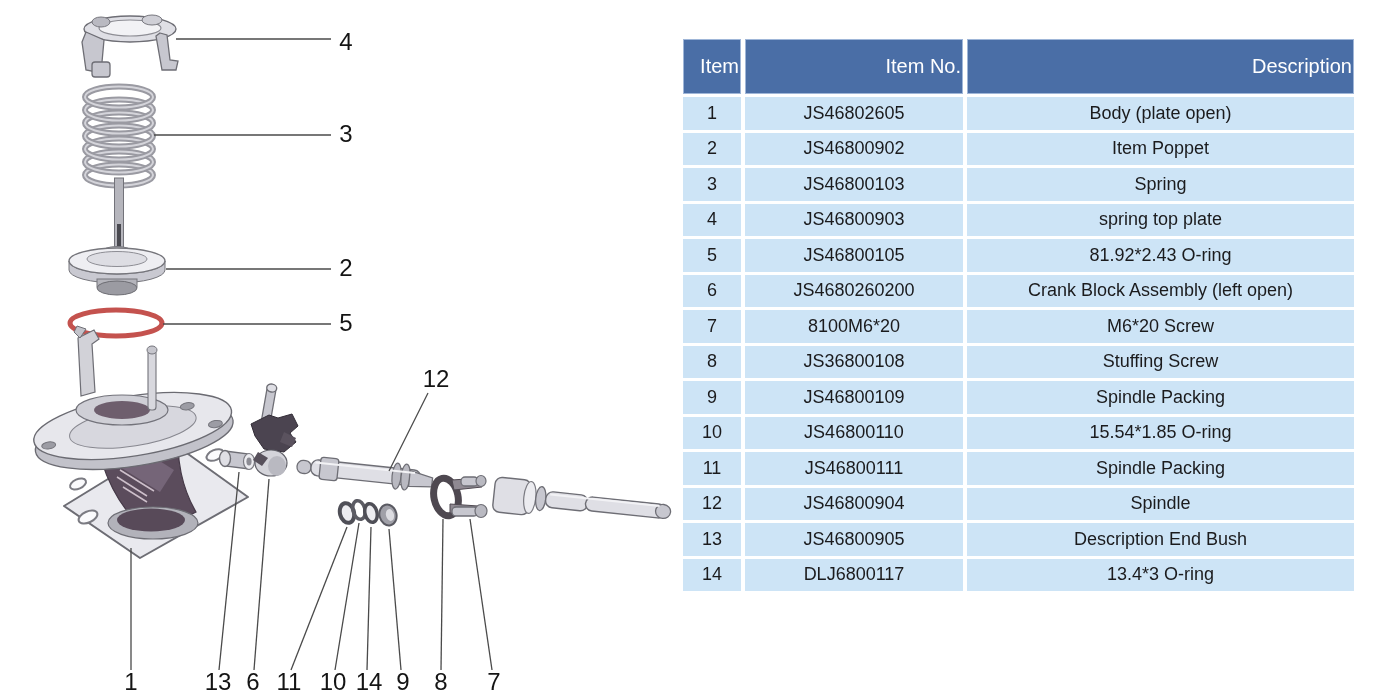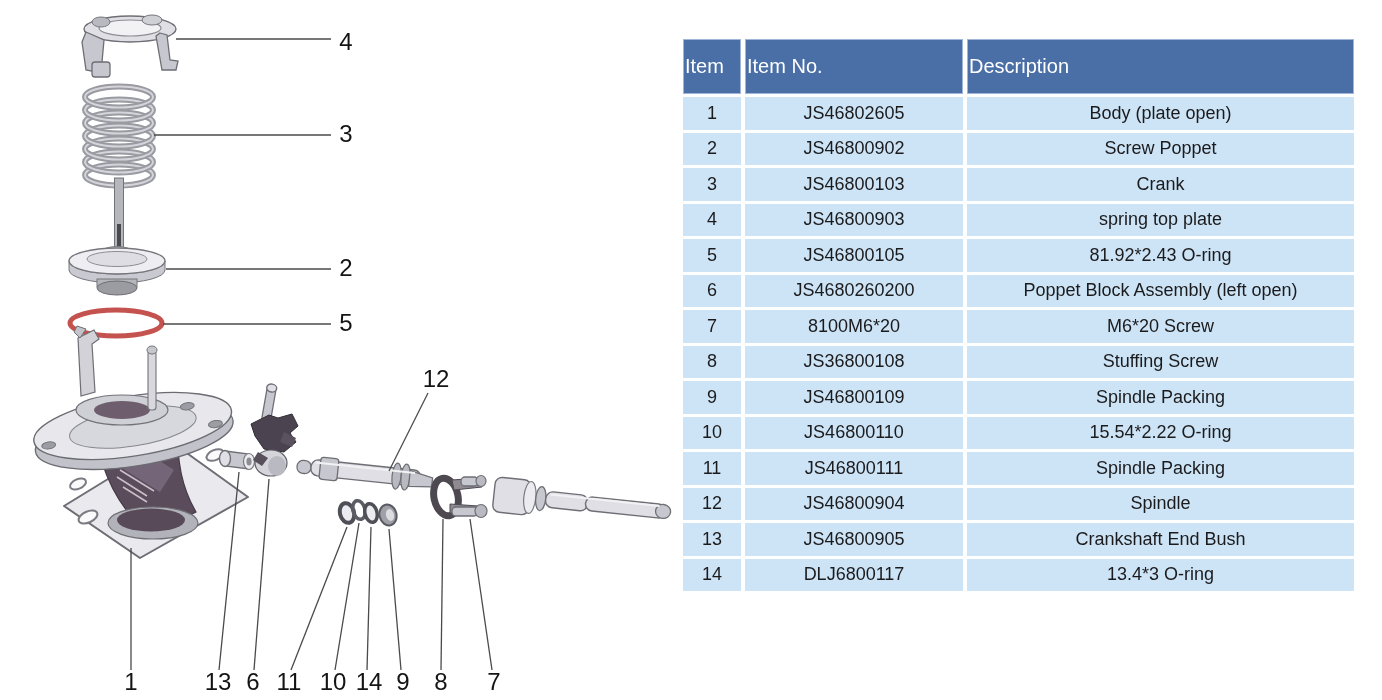--- a/index.html
+++ b/index.html
@@ -24,21 +24,21 @@
   .callout{font-size:24px;fill:#141414;text-anchor:middle;}
   .coil{fill:none;stroke:#9a9aa2;stroke-width:6;}
   .coil-hi{fill:none;stroke:#d4d4da;stroke-width:2;}
   
   table.parts{
     position:absolute;left:679px;top:36px;width:679px;
     border-collapse:separate;border-spacing:4px 3px;table-layout:fixed;
   }
   table.parts th{
     background:var(--header-bg);color:var(--header-text);
-    font-weight:400;font-size:20px;height:51px;text-align:left;
+    font-weight:400;font-size:20px;height:51px;text-align:right;
     border:1px solid #9fb6d8;
   }
   table.parts td{
     background:var(--row-bg);color:var(--cell-text);
     font-size:18px;height:32.5px;text-align:center;vertical-align:middle;
     padding:0 6px;white-space:nowrap;overflow:hidden;
   }
 </style>
 </head>
 <body>
@@ -235,76 +235,76 @@
   </thead>
   <tbody>
       <tr>
         <td>1</td>
         <td>JS46802605</td>
         <td>Body (plate open)</td>
       </tr>
       <tr>
         <td>2</td>
         <td>JS46800902</td>
-        <td>Screw Poppet</td>
+        <td>Item Poppet</td>
       </tr>
       <tr>
         <td>3</td>
         <td>JS46800103</td>
-        <td>Crank</td>
+        <td>Spring</td>
       </tr>
       <tr>
         <td>4</td>
         <td>JS46800903</td>
         <td>spring top plate</td>
       </tr>
       <tr>
         <td>5</td>
         <td>JS46800105</td>
         <td>81.92*2.43 O-ring</td>
       </tr>
       <tr>
         <td>6</td>
         <td>JS4680260200</td>
-        <td>Poppet Block Assembly (left open)</td>
+        <td>Crank Block Assembly (left open)</td>
       </tr>
       <tr>
         <td>7</td>
         <td>8100M6*20</td>
         <td>M6*20 Screw</td>
       </tr>
       <tr>
         <td>8</td>
         <td>JS36800108</td>
         <td>Stuffing Screw</td>
       </tr>
       <tr>
         <td>9</td>
         <td>JS46800109</td>
         <td>Spindle Packing</td>
       </tr>
       <tr>
         <td>10</td>
         <td>JS46800110</td>
-        <td>15.54*2.22 O-ring</td>
+        <td>15.54*1.85 O-ring</td>
       </tr>
       <tr>
         <td>11</td>
         <td>JS46800111</td>
         <td>Spindle Packing</td>
       </tr>
       <tr>
         <td>12</td>
         <td>JS46800904</td>
         <td>Spindle</td>
       </tr>
       <tr>
         <td>13</td>
         <td>JS46800905</td>
-        <td>Crankshaft End Bush</td>
+        <td>Description End Bush</td>
       </tr>
       <tr>
         <td>14</td>
         <td>DLJ6800117</td>
         <td>13.4*3 O-ring</td>
       </tr>
     </tbody>
 </table>
 
 </body></html>

